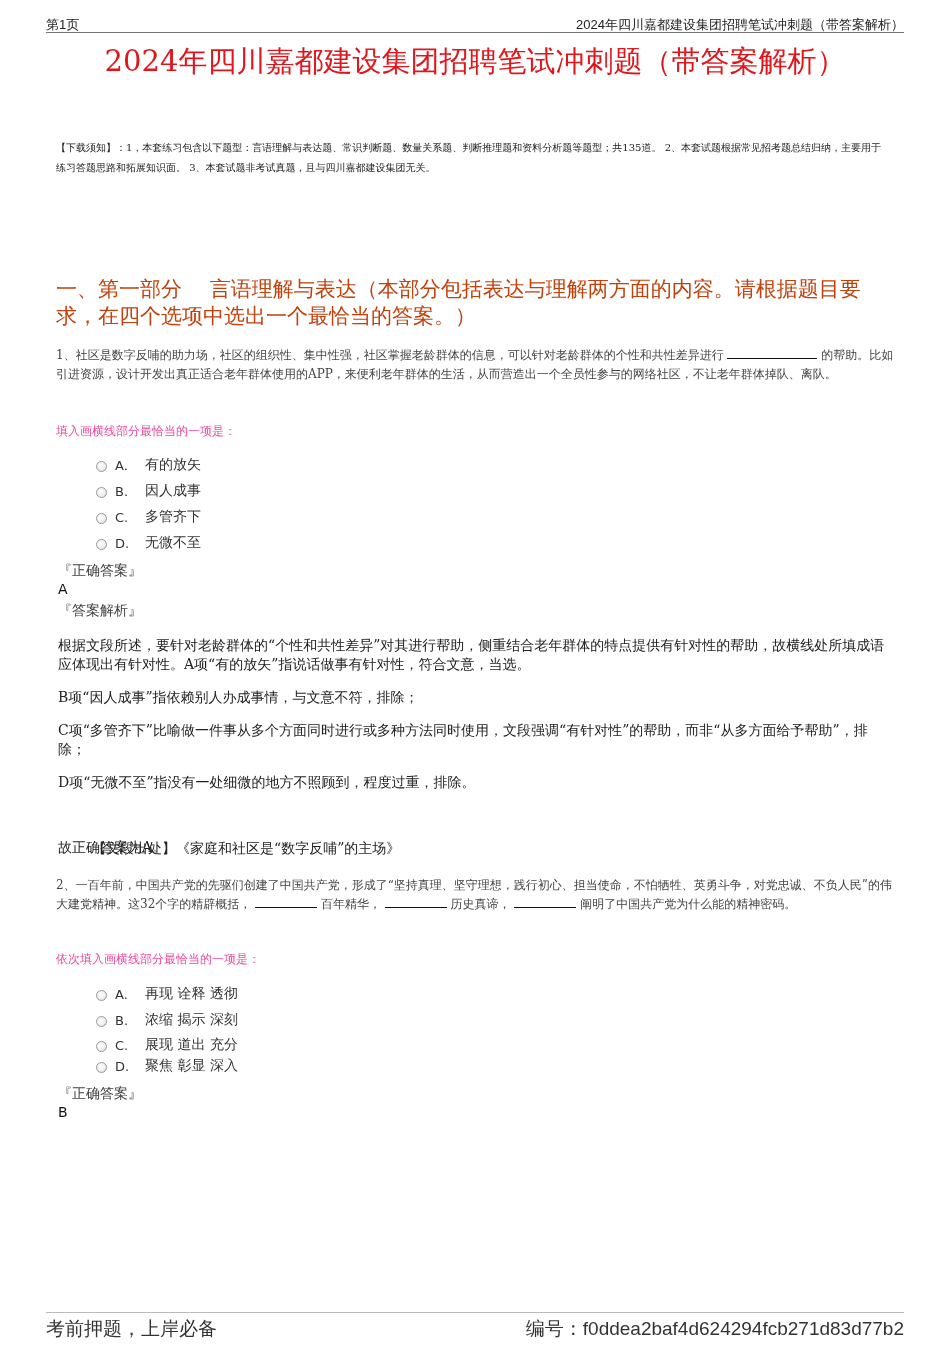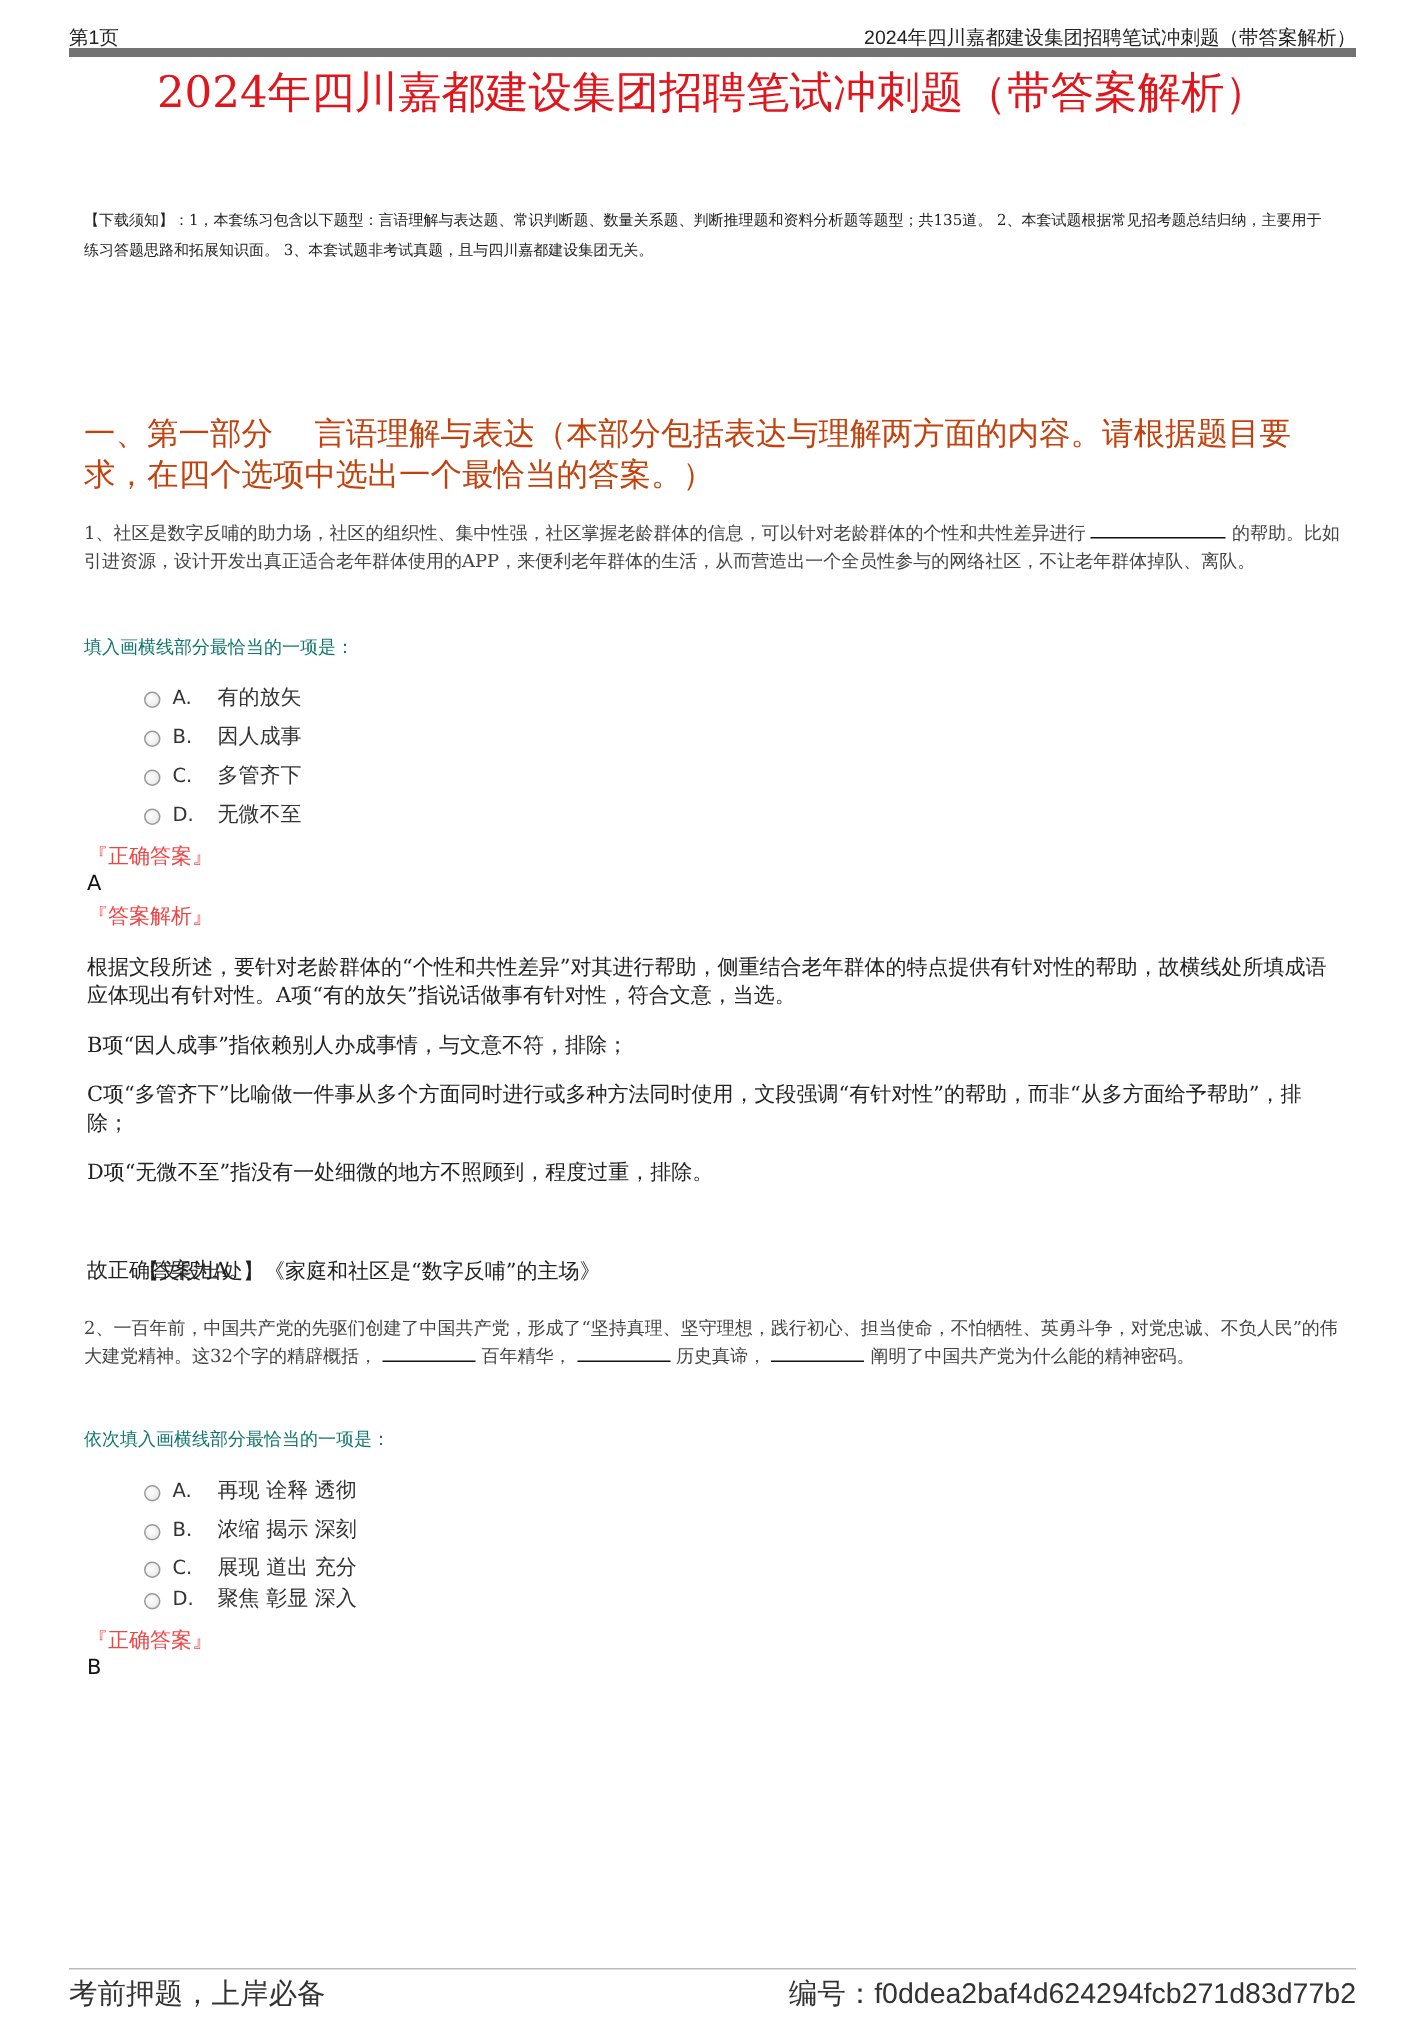--- a/index.html
+++ b/index.html
@@ -1,30 +1,30 @@
 <!DOCTYPE html>
 <html><head>
 <meta charset="utf-8">
 <style>
   html, body { margin: 0; padding: 0; background: #ffffff; }
   body { width: 950px; height: 1345px; position: relative; overflow: hidden; font-family: "DejaVu Serif", serif; color: #333; }
-  .hdr { position: absolute; left: 46px; right: 46px; top: 14px; height: 18px; border-bottom: 6px solid #737373; font-size: 13px; color: #222; font-family: "Liberation Sans", sans-serif; }
+  .hdr { position: absolute; left: 46px; right: 46px; top: 14px; height: 18px; border-bottom: 1px solid #737373; font-size: 13px; color: #222; font-family: "Liberation Sans", sans-serif; }
   .hdr .l { position: absolute; left: 0; top: 2px; }
   .hdr .r { position: absolute; right: 0; top: 2px; }
   .title { position: absolute; left: 0; right: 0; top: 42px; text-align: center; font-size: 29px; color: #e0161c; font-family: "DejaVu Serif", serif; letter-spacing: 0px; }
   .notice { position: absolute; left: 56px; width: 830px; top: 138px; font-size: 10px; line-height: 20px; color: #222; }
   .section { position: absolute; left: 56px; width: 840px; top: 276px; font-size: 21px; line-height: 27px; color: #c2410c; }
   .q { position: absolute; left: 56px; width: 840px; font-size: 12px; line-height: 19px; color: #444; }
   .blank { display: inline-block; width: 90px; border-bottom: 1px solid #111; height: 12px; vertical-align: baseline; }
   .blank.short { width: 62px; }
-  .prompt { position: absolute; left: 56px; font-size: 12px; color: #0f766e; }
+  .prompt { position: absolute; left: 56px; font-size: 12px; color: #ec4899; }
   .opt { position: absolute; left: 96px; font-size: 14px; color: #333; display: flex; align-items: center; }
   .radio { width: 9px; height: 9px; border-radius: 50%; border: 1px solid #999; background: radial-gradient(circle at 40% 40%, #fff 0%, #eee 60%, #ccc 100%); margin-right: 8px; margin-top: 3px; }
   .opt .letter { font-family: "DejaVu Sans", sans-serif; font-size: 13px; width: 30px; }
-  .tag { position: absolute; left: 58px; font-size: 14px; color: #ef4444; }
+  .tag { position: absolute; left: 58px; font-size: 14px; color: #404040; }
   .ans { position: absolute; left: 58px; font-size: 14px; color: #111; font-family: "DejaVu Sans", sans-serif; }
   .exp { position: absolute; left: 58px; width: 830px; font-size: 14px; line-height: 19px; color: #222; }
   .ftr { position: absolute; left: 46px; right: 46px; top: 1312px; border-top: 1px solid #bbb; font-size: 19px; color: #333; font-family: "Liberation Sans", sans-serif; }
   .ftr .l { position: absolute; left: 0; top: 3px; }
   .ftr .r { position: absolute; right: 0; top: 3px; }
 </style>
 </head>
 <body>
 
 <div class="hdr">

